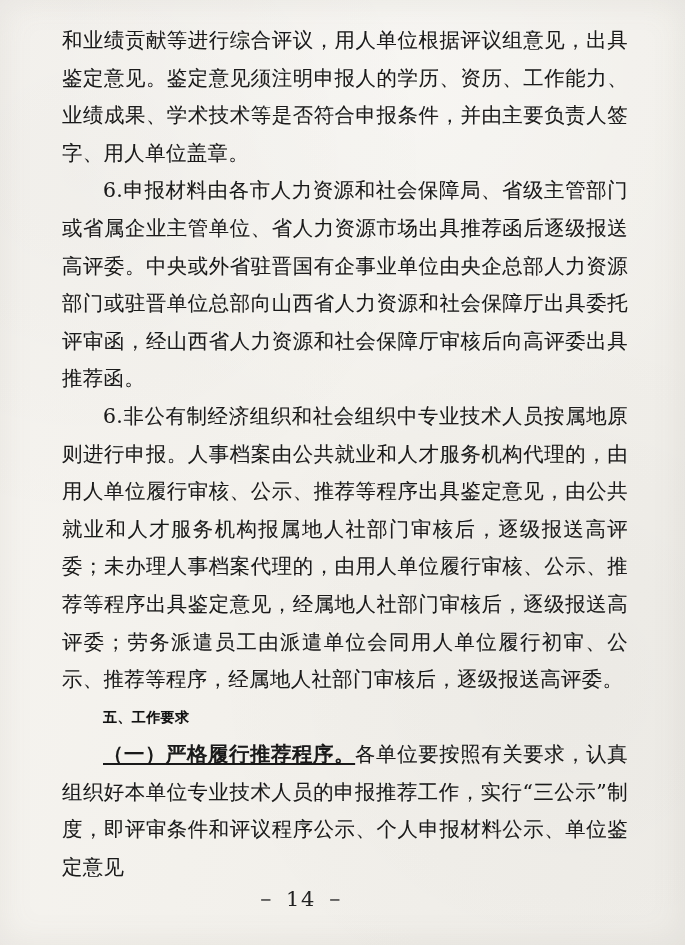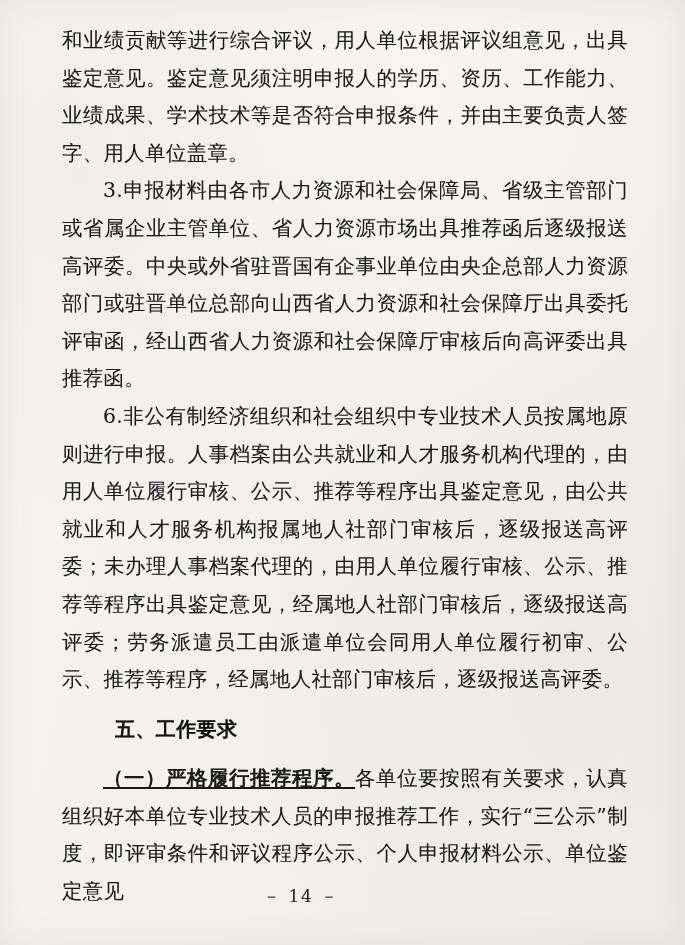--- a/index.html
+++ b/index.html
@@ -45,40 +45,40 @@
     text-align: justify;
     text-justify: inter-ideograph;
     margin: 0;
     color: #1a1a1a;
     text-shadow: 0 0 0.6px rgba(0,0,0,0.22);
   }
   .para.indent {
     text-indent: 41px;
   }
   .heading {
-    font-size: 20px;
+    font-size: 14px;
     line-height: 37.6px;
     letter-spacing: 0.4px;
-    margin: 12px;
+    margin: 0;
     font-weight: bold;
     text-indent: 41px;
     color: #111;
     text-shadow: 0 0 0.7px rgba(0,0,0,0.35);
   }
   .bold-inline {
     font-weight: bold;
     text-decoration: underline;
   }
   .footer {
     position: absolute;
     left: 0;
     top: 885px;
     width: 602px;
     text-align: center;
-    font-size: 17px;
+    font-size: 21px;
     letter-spacing: 1.6px;
     color: #222;
     font-family: "DejaVu Serif", "Liberation Serif", serif;
   }
   .edge-shadow {
     position: absolute;
     inset: 0;
     box-shadow: inset 0 0 34px rgba(120,110,95,0.10);
     pointer-events: none;
   }
@@ -87,21 +87,21 @@
 <body>
 
 <div class="page">
   <div class="paper-grain"></div>
 
   <div class="content">
 
     <p class="para">和业绩贡献等进行综合评议，用人单位根据评议组意见，出具鉴定意见。鉴定意见须注明申报人的学历、资历、工作能力、业绩成果、学术技术等是否符合申报条件，并由主要负责人签字、用人单位盖章。</p>
 
 
-    <p class="para indent">3.申报材料由各市人力资源和社会保障局、省级主管部门或省属企业主管单位、省人力资源市场出具推荐函后逐级报送高评委。中央或外省驻晋国有企事业单位由央企总部人力资源部门或驻晋单位总部向山西省人力资源和社会保障厅出具委托评审函，经山西省人力资源和社会保障厅审核后向高评委出具推荐函。</p>
+    <p class="para indent">6.申报材料由各市人力资源和社会保障局、省级主管部门或省属企业主管单位、省人力资源市场出具推荐函后逐级报送高评委。中央或外省驻晋国有企事业单位由央企总部人力资源部门或驻晋单位总部向山西省人力资源和社会保障厅出具委托评审函，经山西省人力资源和社会保障厅审核后向高评委出具推荐函。</p>
 
     <p class="para indent">6.非公有制经济组织和社会组织中专业技术人员按属地原则进行申报。人事档案由公共就业和人才服务机构代理的，由用人单位履行审核、公示、推荐等程序出具鉴定意见，由公共就业和人才服务机构报属地人社部门审核后，逐级报送高评委；未办理人事档案代理的，由用人单位履行审核、公示、推荐等程序出具鉴定意见，经属地人社部门审核后，逐级报送高评委；劳务派遣员工由派遣单位会同用人单位履行初审、公示、推荐等程序，经属地人社部门审核后，逐级报送高评委。</p>
 
     <p class="heading">五、工作要求</p>
 
     <p class="para indent"><span class="bold-inline">（一）严格履行推荐程序。</span><span>各单位要按照有关要求，认真组织好本单位专业技术人员的申报推荐工作，实行“三公示”制度，即评审条件和评议程序公示、个人申报材料公示、单位鉴定意见</span></p>
 
   </div>
 
   <div class="footer">－ 14 －</div>

